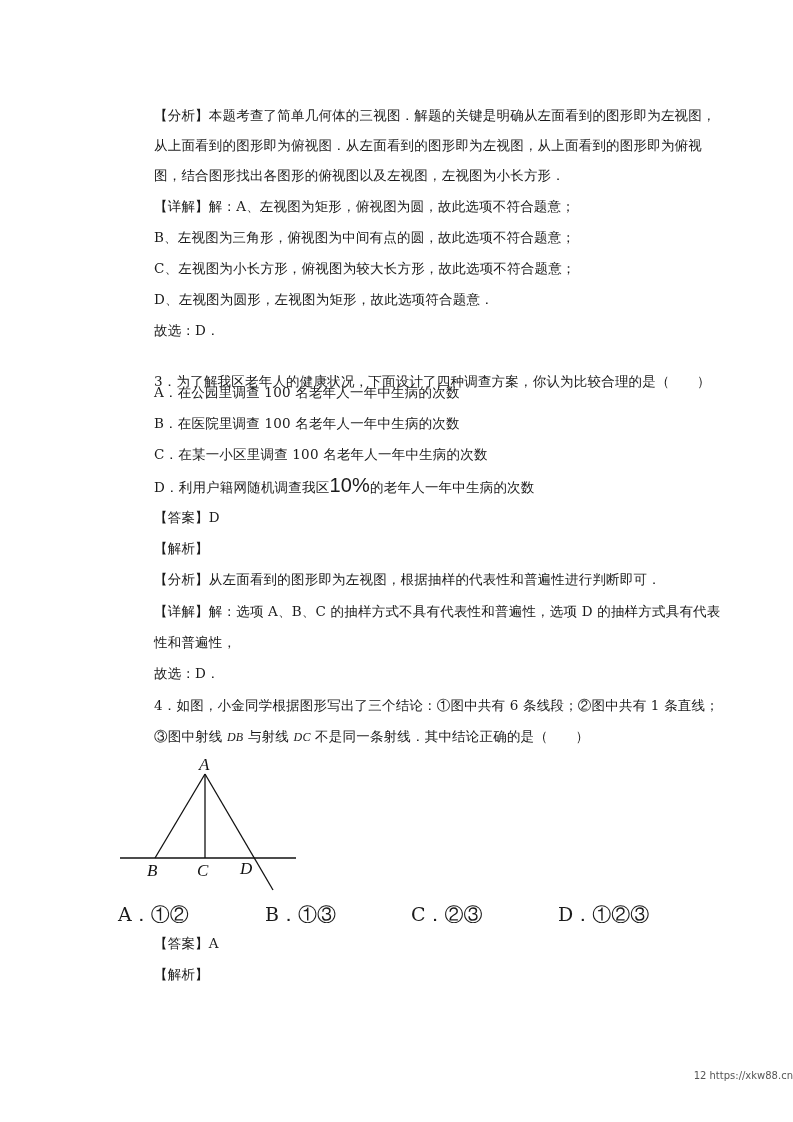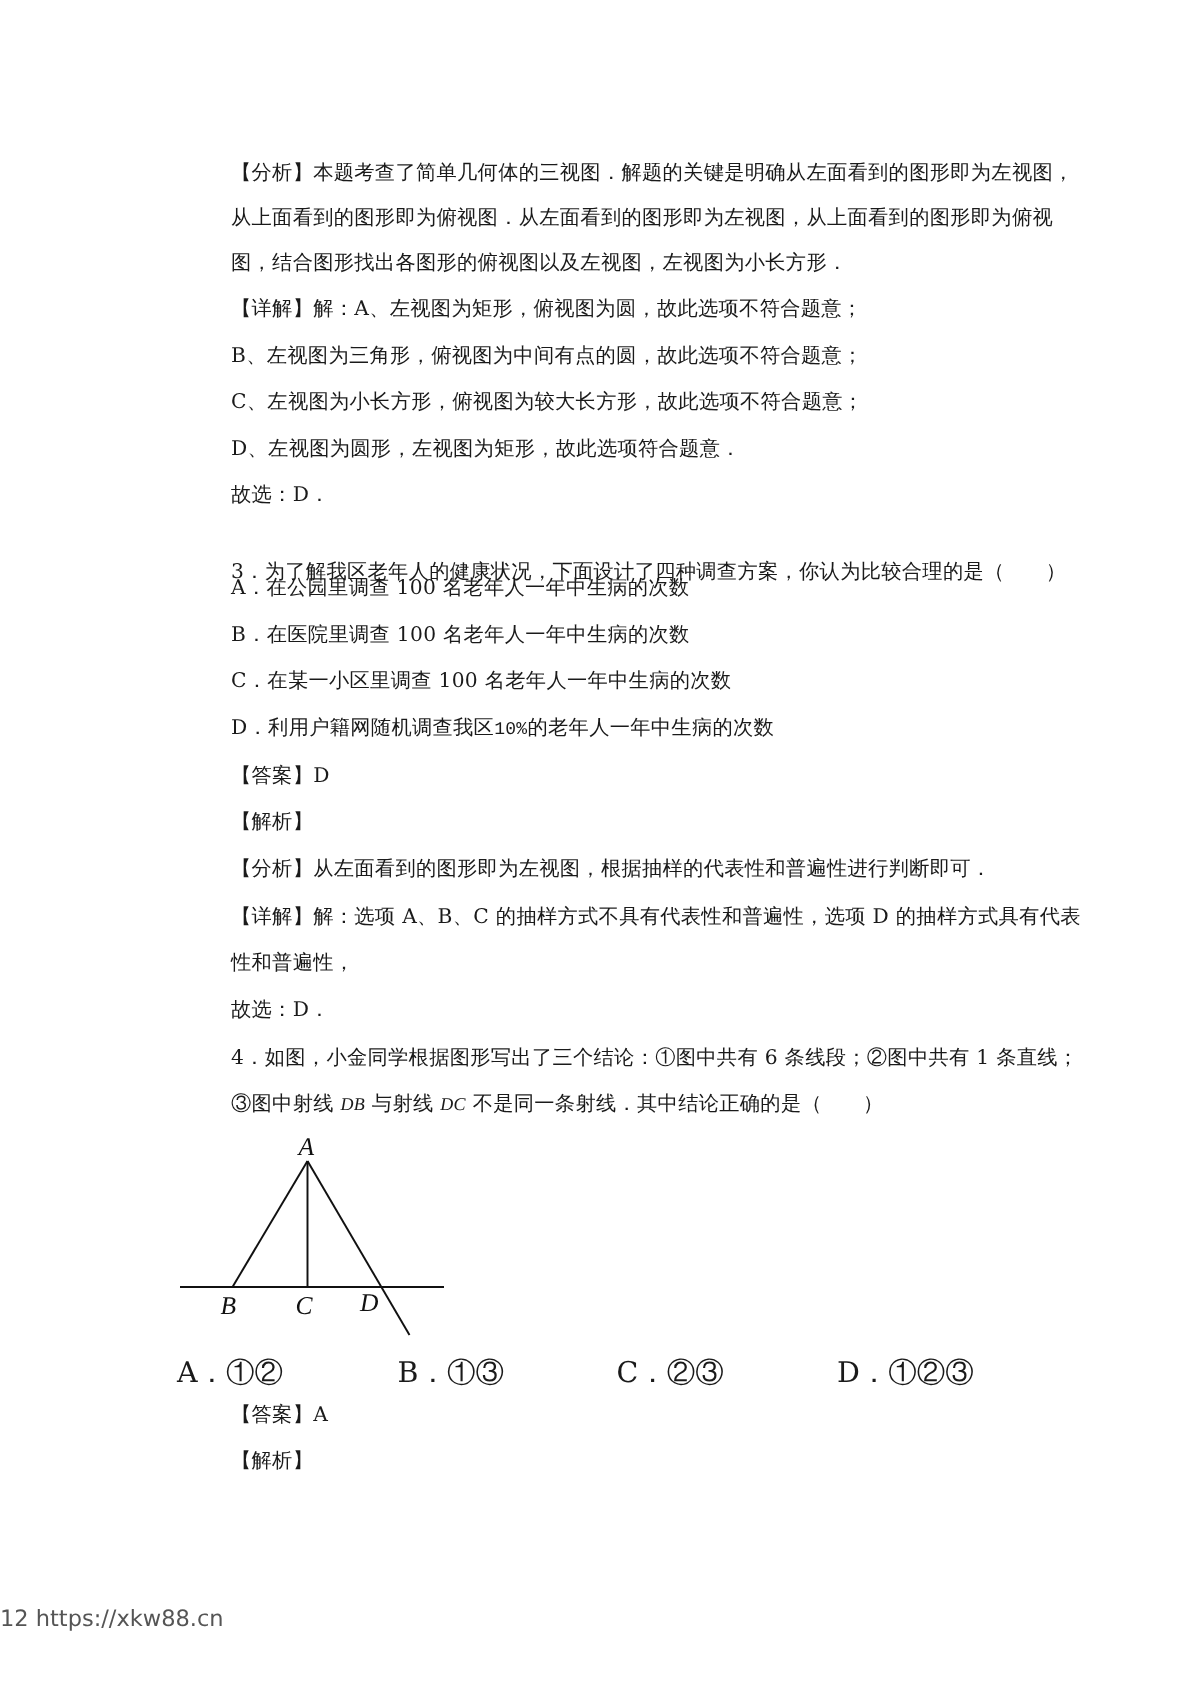--- a/index.html
+++ b/index.html
@@ -1,24 +1,24 @@
 <!DOCTYPE html>
 <html><head>
   <meta charset="utf-8">
   <style>
     html, body { margin: 0; padding: 0; background: #ffffff; }
     body { width: 793px; height: 1122px; position: relative; overflow: hidden;
            font-family: "DejaVu Serif", "Liberation Serif", serif; color: #1a1a1a; }
     .line { position: absolute; left: 118px; font-size: 13.5px; line-height: 18px; white-space: nowrap; letter-spacing: 0.2px; margin-left: 36px; }
     .mi { font-family: "Liberation Serif", "DejaVu Serif", serif; font-style: italic; font-size: 12px; }
-    .big { font-family: Liberation Mono, monospace; font-size: 12px; }
+    .big { font-family: Liberation Sans, sans-serif; font-size: 20px; }
     .opt { position: absolute; font-size: 19px; white-space: nowrap; }
     .diagram { position: absolute; left: 110px; top: 750px; width: 200px; height: 145px; }
-    .footer { position: absolute; left: 0; width: 793px; top: 1070px; text-align: left;
-              font-family: "DejaVu Sans", sans-serif; font-size: 15px; color: #555; }
+    .footer { position: absolute; left: 0; width: 793px; top: 1070px; text-align: right;
+              font-family: "DejaVu Sans", sans-serif; font-size: 10px; color: #555; }
   </style>
 </head>
 <body>
 
 <div class="line" style="top:106px">【分析】本题考查了简单几何体的三视图．解题的关键是明确从左面看到的图形即为左视图，</div>
 <div class="line" style="top:136px">从上面看到的图形即为俯视图．从左面看到的图形即为左视图，从上面看到的图形即为俯视</div>
 <div class="line" style="top:166px">图，结合图形找出各图形的俯视图以及左视图，左视图为小长方形．</div>
 <div class="line" style="top:197px">【详解】解：A、左视图为矩形，俯视图为圆，故此选项不符合题意；</div>
 <div class="line" style="top:228px">B、左视图为三角形，俯视图为中间有点的圆，故此选项不符合题意；</div>
 <div class="line" style="top:259px">C、左视图为小长方形，俯视图为较大长方形，故此选项不符合题意；</div>

